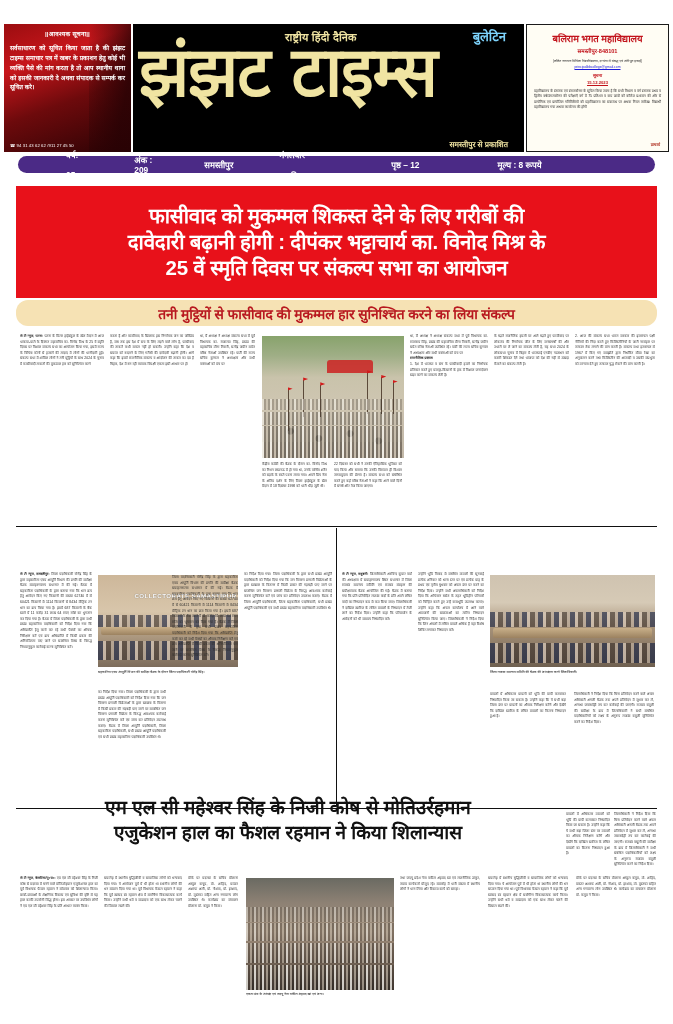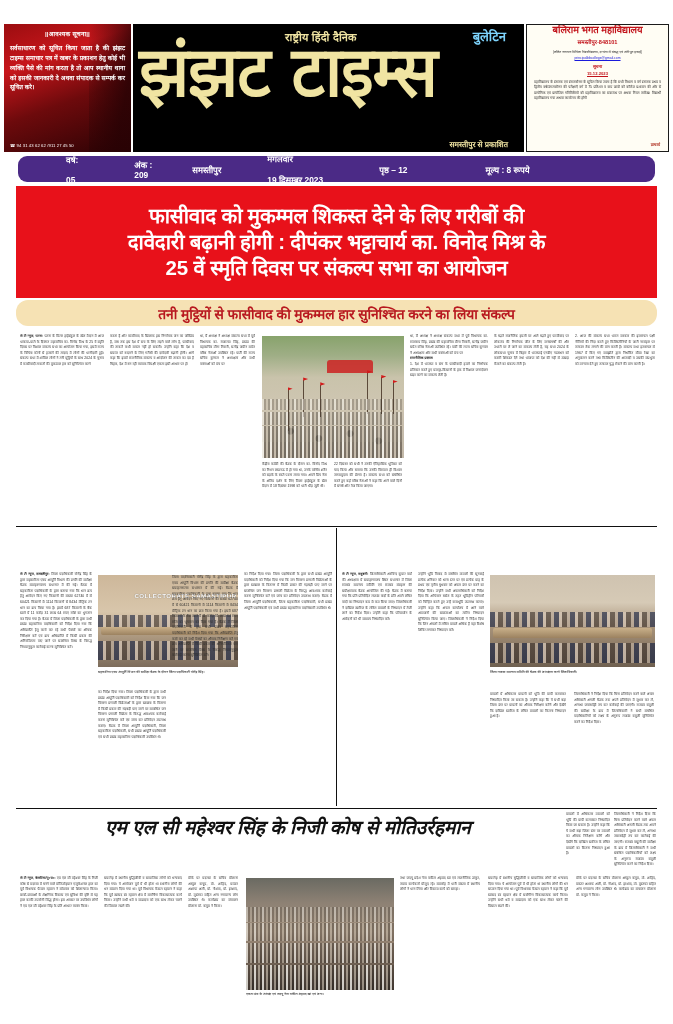--- a/index.html
+++ b/index.html
@@ -88,21 +88,21 @@
   }
   .pub-line {
     position: absolute; right: 16px; bottom: 3px;
     color: #f0e4a2; font-size: 7.5px; font-weight: bold;
   }
 
   .college-ad {
     width: 143px;
     background: #fffdf4;
     border: 1.2px solid #1b1b1b;
-    padding: 0 5px;
+    padding: 9px 5px;
     text-align: center;
     position: relative;
     overflow: hidden;
   }
   .ad-title {
     color: #c2121a; font-size: 9.6px; font-weight: bold;
     letter-spacing: -.1px; line-height: 1.1;
   }
   .ad-sub {
     color: #c2121a; font-size: 5.6px; font-weight: bold; margin-top: 2px;
@@ -116,33 +116,33 @@
   .ad-body {
     color: #222; font-size: 3.5px; line-height: 1.5; margin-top: 4px;
     text-align: justify; padding: 0 2px;
   }
   .ad-sign { color: #b03020; font-size: 4px; font-weight: bold; position: absolute; right: 8px; bottom: 4px; }
 
   
   .infobar {
     position: absolute;
     left: 18px; top: 156px;
-    width: 637px; height: 26px;
+    width: 637px; height: 17px;
     background: #4b2a86;
     border-radius: 9px;
     color: #ffffff;
     display: flex;
     align-items: center;
     font-size: 8.4px;
     font-weight: bold;
   }
   .infobar span { display: block; }
   .ib1 { margin-left: 48px; }
   .ib2 { margin-left: 56px; }
-  .ib3 { margin-left: 40px; }
+  .ib3 { margin-left: 52px; }
   .ib4 { margin-left: 46px; }
   .ib5 { margin-left: 56px; }
   .ib6 { margin-left: 78px; }
 
   
   .lead-banner {
     position: absolute;
     left: 16px; top: 186px;
     width: 641px; height: 112px;
     background: #e8111a;
@@ -425,22 +425,23 @@
   </div>
 
   <div class="caption" style="left:490px; top:670px; width:165px;">जिला राजस्व समन्वय समिति की बैठक की अध्यक्षता करते जिलाधिकारी।</div>
 
   <div class="col-text" style="left:490px; top:692px; width:76px; height:110px;">मामलों में अधिकतर मामलों को भूमि की मापी करवाकर निष्पादित किया जा सकता है। उन्होंने कहा कि ये सभी बड़ा जिला स्तर पर मामलों का औचक निरीक्षण करेंगे और देखेंगे कि दाखिल खारिज के लंबित मामलों का कितना निष्पादन हुआ है।</div>
 
   <div class="col-text" style="left:574px; top:692px; width:80px; height:110px;">जिलाधिकारी ने निर्देश दिया कि बिना प्रतिवेदन करने वाले अंचल अधिकारी अगली बैठक तक अपने प्रतिवेदन में सुधार कर लें, अन्यथा जवाबदेही तय कर कार्रवाई की जाएगी। राजस्व वसूली की समीक्षा के क्रम में जिलाधिकारी ने सभी संबंधित पदाधिकारियों को लक्ष्य के अनुरूप राजस्व वसूली सुनिश्चित करने का निर्देश दिया।</div>
 
   <div class="hr-rule" style="left:16px; top:808px; width:641px;"></div>
 
-  <div class="sec-head" style="left:18px; top:816px; width:540px; font-size:19px; line-height:1.3;font-style:italic;">
+  <div class="sec-head" style="left:18px; top:796px; width:540px; font-size:19px; line-height:1.3;">
     <div>एम एल सी महेश्वर सिंह के निजी कोष से मोतिउर्रहमान</div>
+    <div>एजुकेशन हाल का फैशल रहमान ने किया शिलान्यास</div>
   </div>
 
   <div class="col-text" style="left:566px; top:812px; width:44px; height:62px;">मामलों में अधिकतर मामलों को भूमि की मापी करवाकर निष्पादित किया जा सकता है। उन्होंने कहा कि ये सभी बड़ा जिला स्तर पर मामलों का औचक निरीक्षण करेंगे और देखेंगे कि दाखिल खारिज के लंबित मामलों का कितना निष्पादन हुआ है।</div>
   <div class="col-text" style="left:614px; top:812px; width:42px; height:62px;">जिलाधिकारी ने निर्देश दिया कि बिना प्रतिवेदन करने वाले अंचल अधिकारी अगली बैठक तक अपने प्रतिवेदन में सुधार कर लें, अन्यथा जवाबदेही तय कर कार्रवाई की जाएगी। राजस्व वसूली की समीक्षा के क्रम में जिलाधिकारी ने सभी संबंधित पदाधिकारियों को लक्ष्य के अनुरूप राजस्व वसूली सुनिश्चित करने का निर्देश दिया।</div>
 
   <div class="col-text" style="left:20px; top:876px; width:78px; height:140px;">
     <span class="byline">जे टी न्यूज, केवटिमा/पू०च०:</span>
     <span>एम एल सी महेश्वर सिंह के निजी कोष से मदरसा में बनने वाले मोतिउर्रहमान एजुकेशनल हाल का पूर्व विधायक फैसल रहमान ने सोमवार को शिलान्यास किया। छात्रों-छात्राओं के शैक्षणिक विकास एवं सुविधा की दृष्टि से यह हाल काफी उपयोगी सिद्ध होगा। इस अवसर पर उपस्थित लोगों ने एम एल सी महेश्वर सिंह के प्रति आभार व्यक्त किया।</span>
   </div>
 

